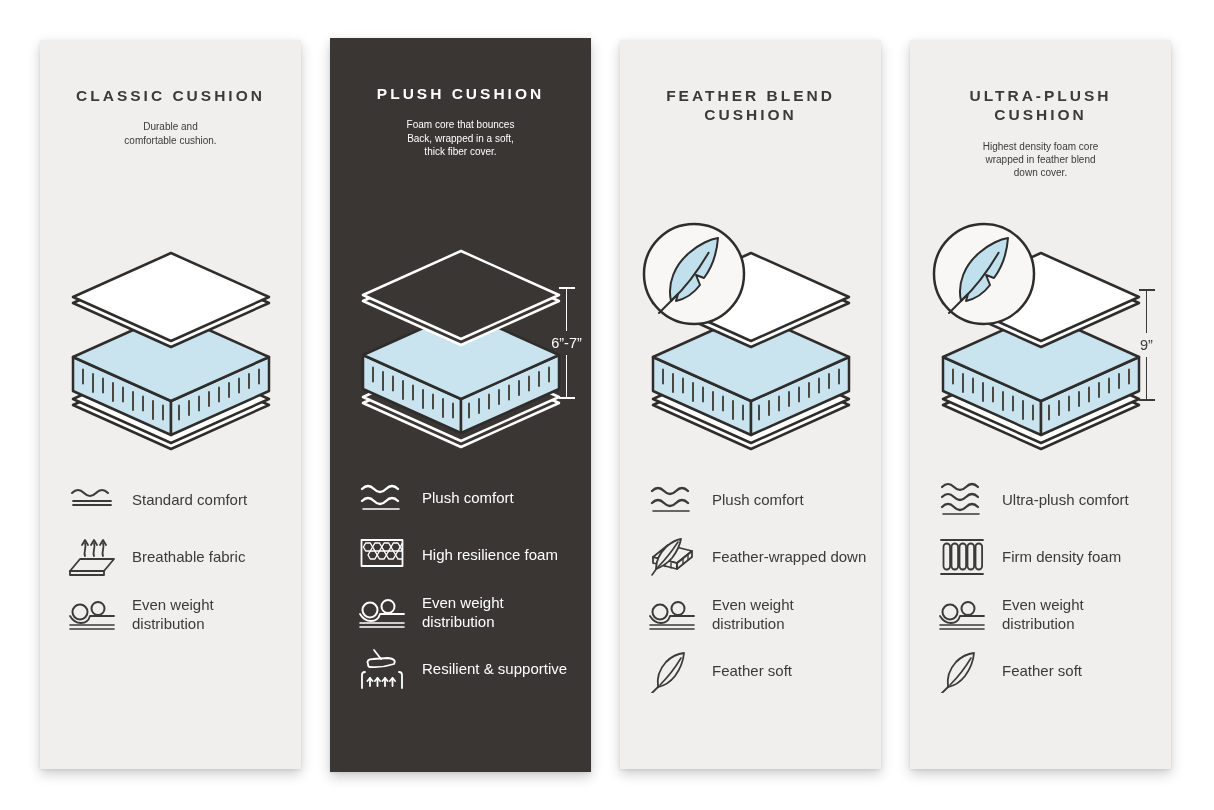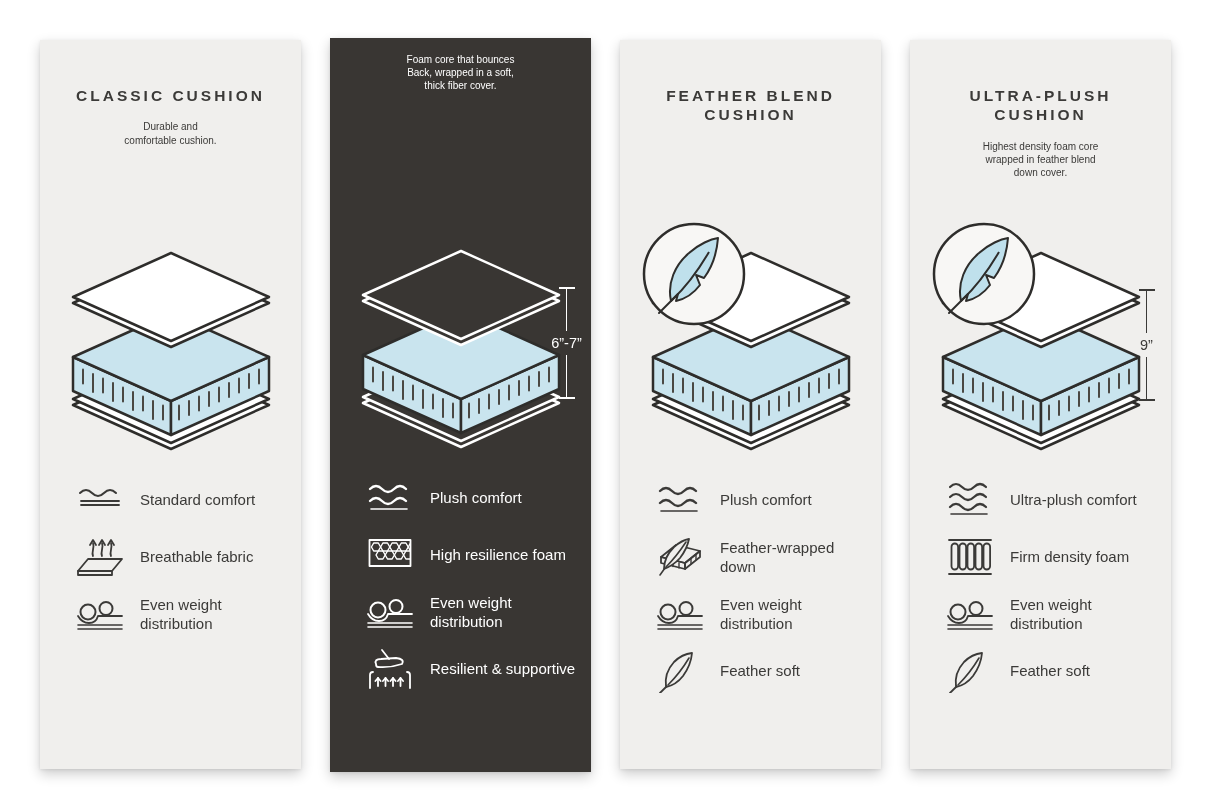--- a/index.html
+++ b/index.html
@@ -45,21 +45,21 @@
   .badge{position:absolute;left:8px;top:-24px;width:106px;height:106px;}
   .dimension{
     position:absolute;left:206px;top:44px;width:36px;height:112px;
     display:flex;flex-direction:column;align-items:center;color:var(--ink);
   }
   .dim-cap{width:16px;height:2px;background:currentColor;flex:0 0 auto;}
   .dim-line{width:1.6px;flex:1 1 auto;background:currentColor;}
   .dim-label{font-size:14.5px;line-height:1;margin:5px 12px;white-space:nowrap;}
   .features{
     list-style:none;margin:0;padding:0;
-    position:absolute;left:36px;right:12px;top:438px;
+    position:absolute;left:28px;right:12px;top:438px;
   }
   .feature{
     display:flex;align-items:center;min-height:40px;margin-bottom:13px;
   }
   .f-icon{
     width:48px;height:44px;flex:0 0 auto;margin-right:16px;color:var(--ink);
     display:flex;align-items:center;justify-content:center;
   }
   .f-icon svg{width:48px;height:44px;display:block;}
   .f-label{
@@ -149,20 +149,21 @@
      <path d="M2,24 Q6,31 13,31 Q20,31 22,24 L46,24" stroke-width="1.8"></path>
      <path d="M2,33 H46" stroke-width="1.6"></path>
               <path d="M2,37 H46" stroke-width="1.6"></path>
             </svg>
           </span>
     <span class="f-label">Even weight distribution</span>
   </li>
       </ul>
   </section>
     <section class="panel dark">
+    <h2 class="title">PLUSH CUSHION</h2>
     <p class="desc">Foam core that bounces
 Back, wrapped in a soft,
 thick fiber cover.</p>
     <div class="illo-wrap">
       <svg class="stack" viewBox="0 0 236 212" width="236" height="212">
         <g>
           <polygon class="plate" points="118,116 216,160 118,204 20,160"></polygon>
           <polygon class="plate" points="118,110 216,154 118,198 20,154"></polygon>
         </g>
         <g>

